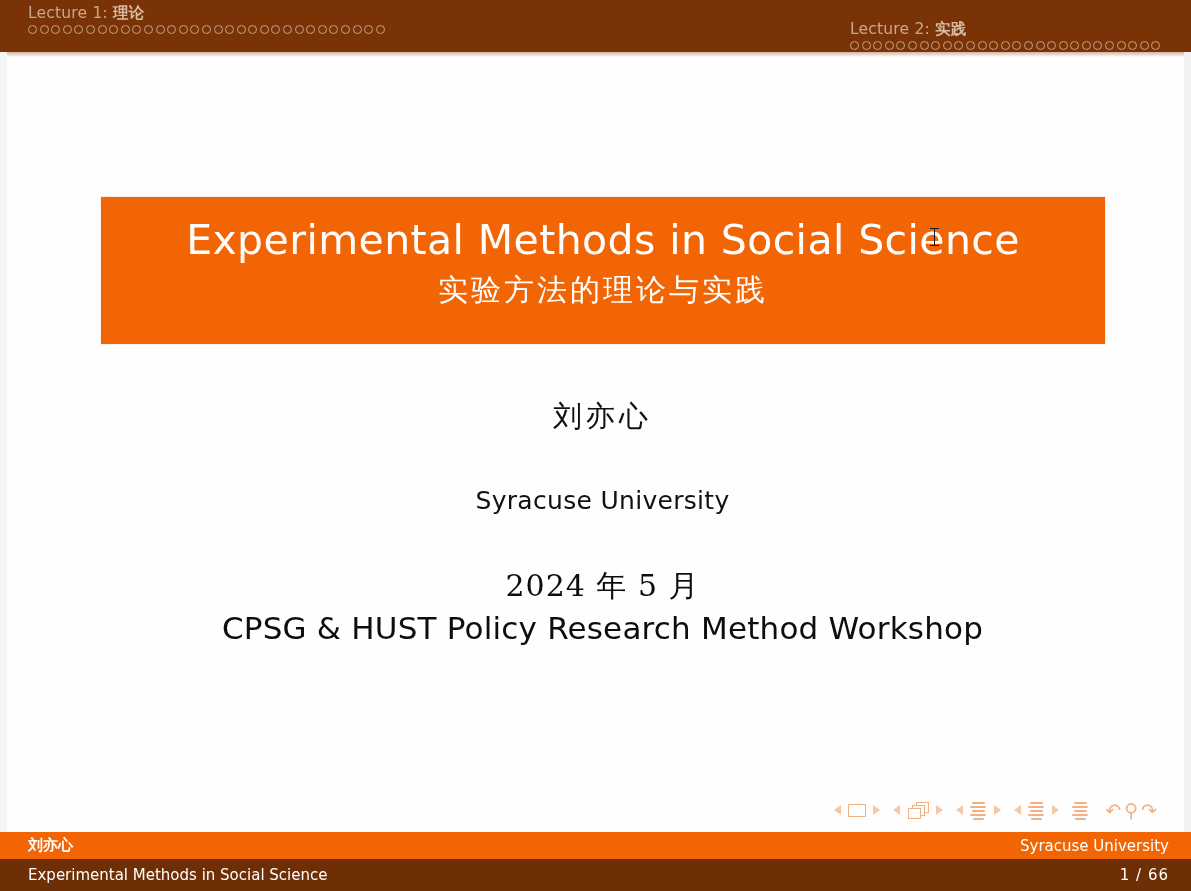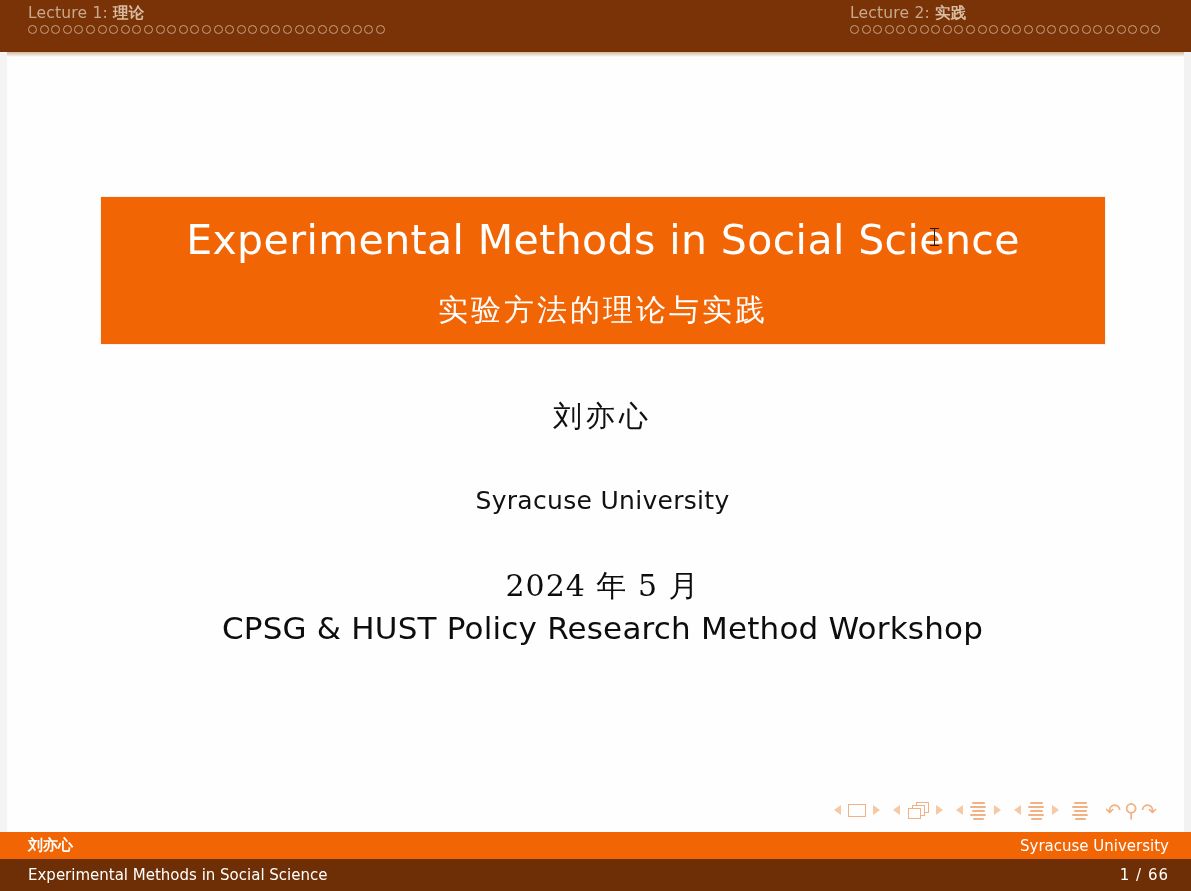--- a/index.html
+++ b/index.html
@@ -33,21 +33,21 @@
     background-image: linear-gradient(to bottom, #enable 0%, #7a3307 0%, #7a3307 92%, #b07a55 100%);
     display: flex;
   }
   .headbar .half {
     position: relative;
     width: 595px;
     height: 37px;
     box-sizing: border-box;
   }
   .headbar .half.left  { padding-left: 28px; }
-  .headbar .half.right { padding-left: 255px; }
+  .headbar .half.right { padding-left: 255px; margin-top: 16px; }
 
   .sec-label {
     font-family: "DejaVu Sans", sans-serif;
     font-size: 15.5px;
     color: #c9a98e;
     letter-spacing: 0.2px;
     line-height: 20px;
     padding-top: 3px;
     white-space: nowrap;
   }
@@ -111,27 +111,27 @@
   .title-main {
     font-family: "DejaVu Sans", sans-serif;
     font-size: 41px;
     font-weight: 400;
     color: #ffffff;
     letter-spacing: 0.4px;
     line-height: 50px;
     white-space: nowrap;
   }
   .title-sub {
-    font-family: Liberation Sans, sans-serif;
+    font-family: Liberation Mono, monospace;
     font-size: 30px;
     font-weight: 400;
     color: #ffffff;
     letter-spacing: 3px;
     line-height: 46px;
-    margin-top: 22px;
+    margin-top: 4px;
     white-space: nowrap;
   }
 
   
   .author {
     position: absolute;
     left: 0; top: 345px;
     width: 1191px;
     text-align: center;
     font-family: "DejaVu Serif", serif;

